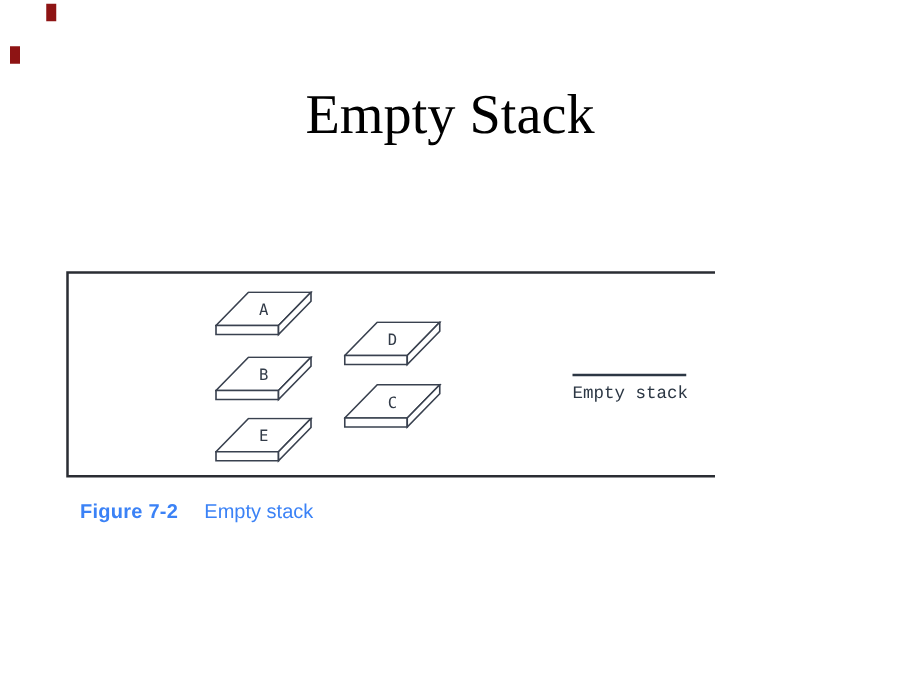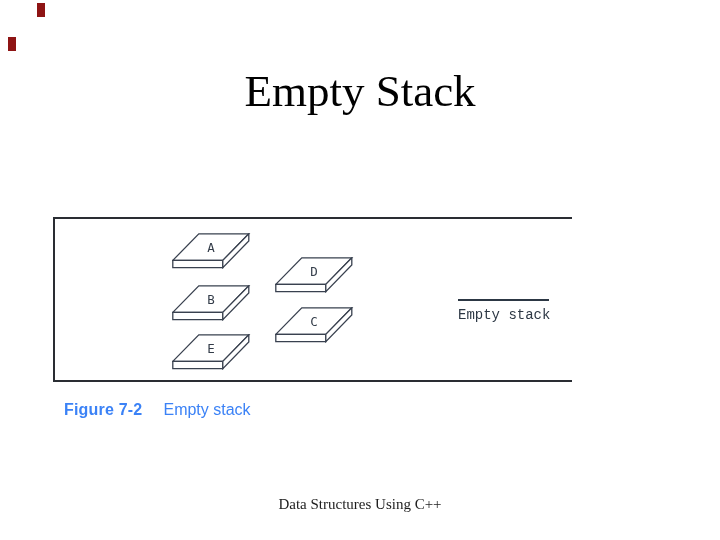--- a/index.html
+++ b/index.html
@@ -131,16 +131,15 @@
       </div>
     <div class="stack-line"></div>
     <div class="stack-label">Empty stack</div>
   </div>
 
   <div class="caption">
     <span class="cap-label">Figure 7-2</span>
     <span class="cap-text">Empty stack</span>
   </div>
 
-  <div class="footer">Data Structures Using C++</div>
   <div class="page-num">6</div>
 
 </div>
 
 </body></html>

